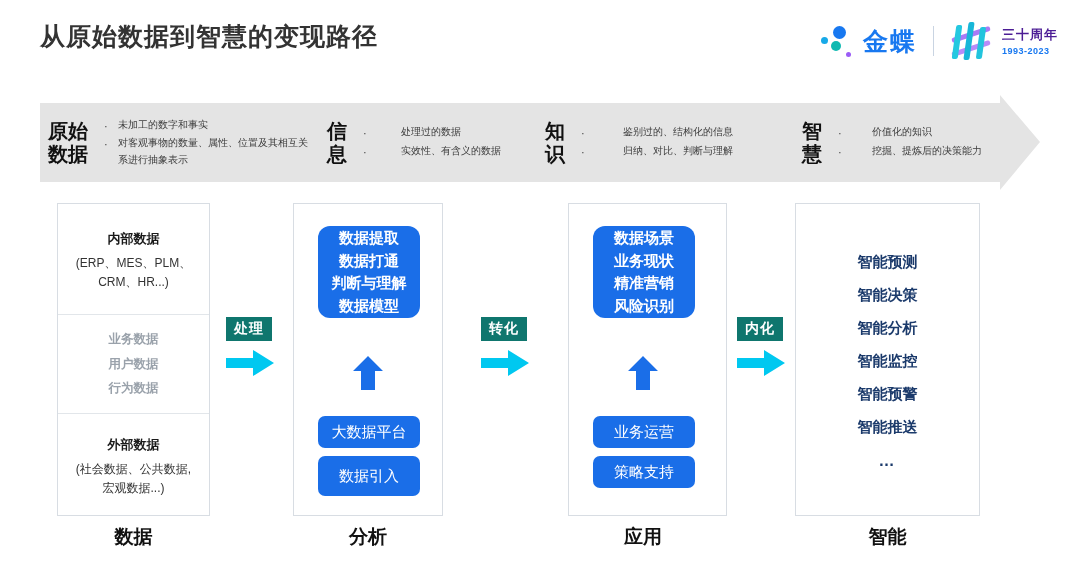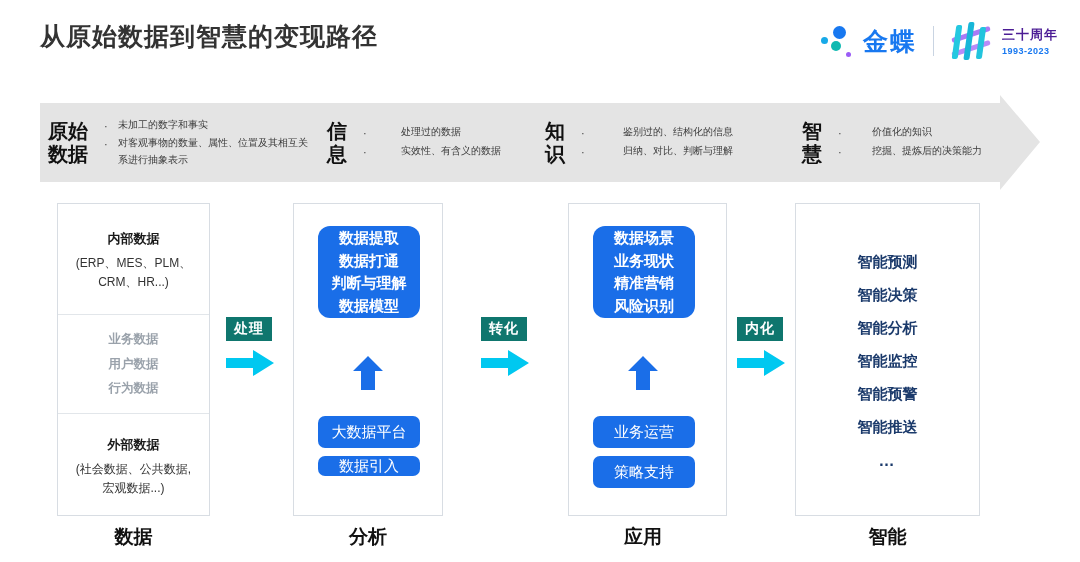--- a/index.html
+++ b/index.html
@@ -248,21 +248,21 @@
       <div>数据打通</div>
       <div>判断与理解</div>
       <div>数据模型</div>
     </div>
     <div class="uparrow" style="left:59px;top:152px;">
       <svg width="30" height="34" viewBox="0 0 30 34">
         <polygon points="15,0 30,15 22,15 22,34 8,34 8,15 0,15" fill="#1a6ee8"></polygon>
       </svg>
     </div>
     <div class="pill" style="left:24px;top:212px;width:102px;height:32px;">大数据平台</div>
-    <div class="pill" style="left:24px;top:252px;width:102px;height:20px;">数据引入</div>
+    <div class="pill" style="left:24px;top:252px;width:102px;height:40px;">数据引入</div>
   </div>
   <div class="col-label" style="left:293px;width:150px;">分析</div>
 
   <div class="conn" style="left:481px;top:317px;">
     <div class="conn-badge">转化</div>
     <div class="conn-arrow">
       <svg width="48" height="26" viewBox="0 0 48 26">
         <polygon points="0,8 27,8 27,0 48,13 27,26 27,18 0,18" fill="#00c8f0"></polygon>
       </svg>
     </div>

